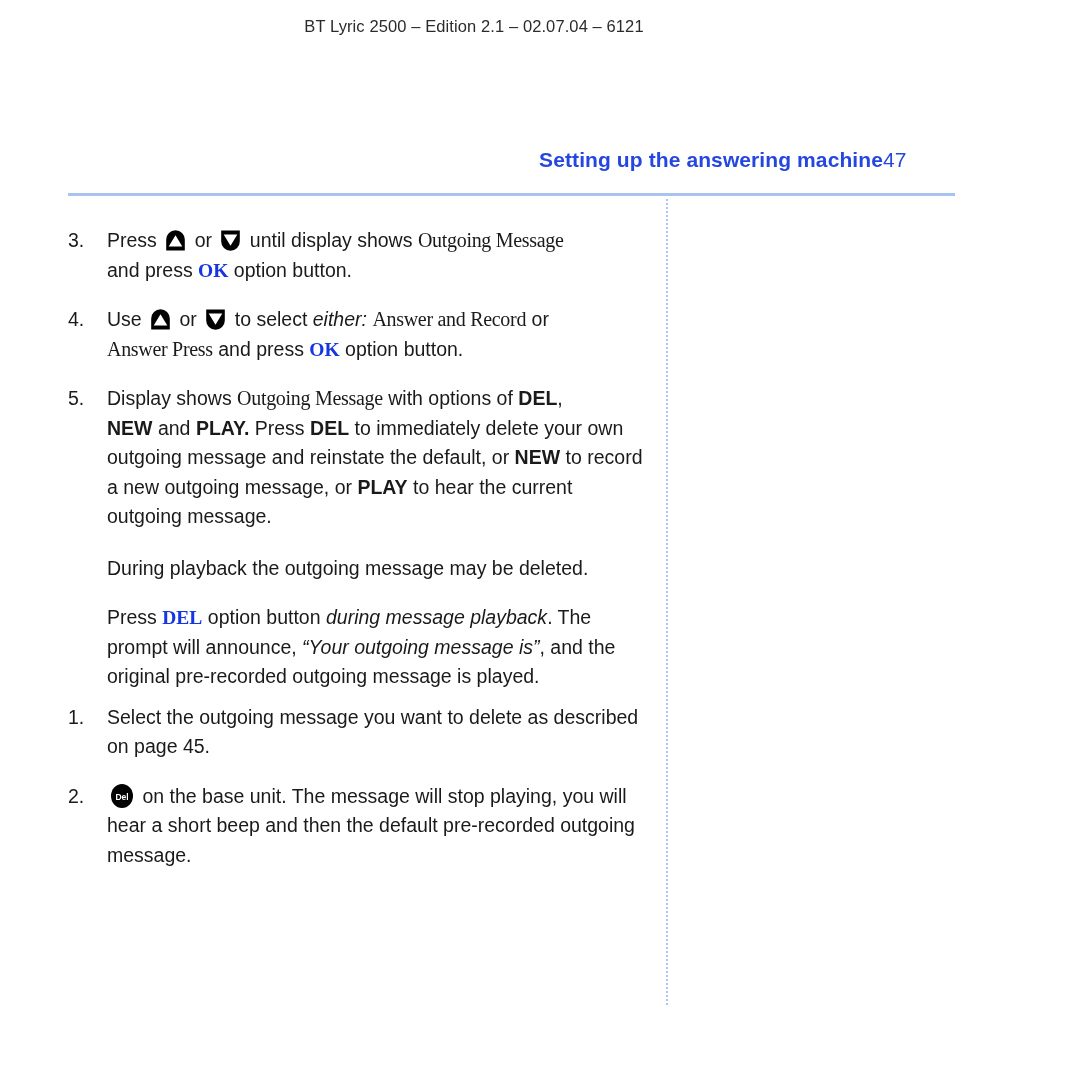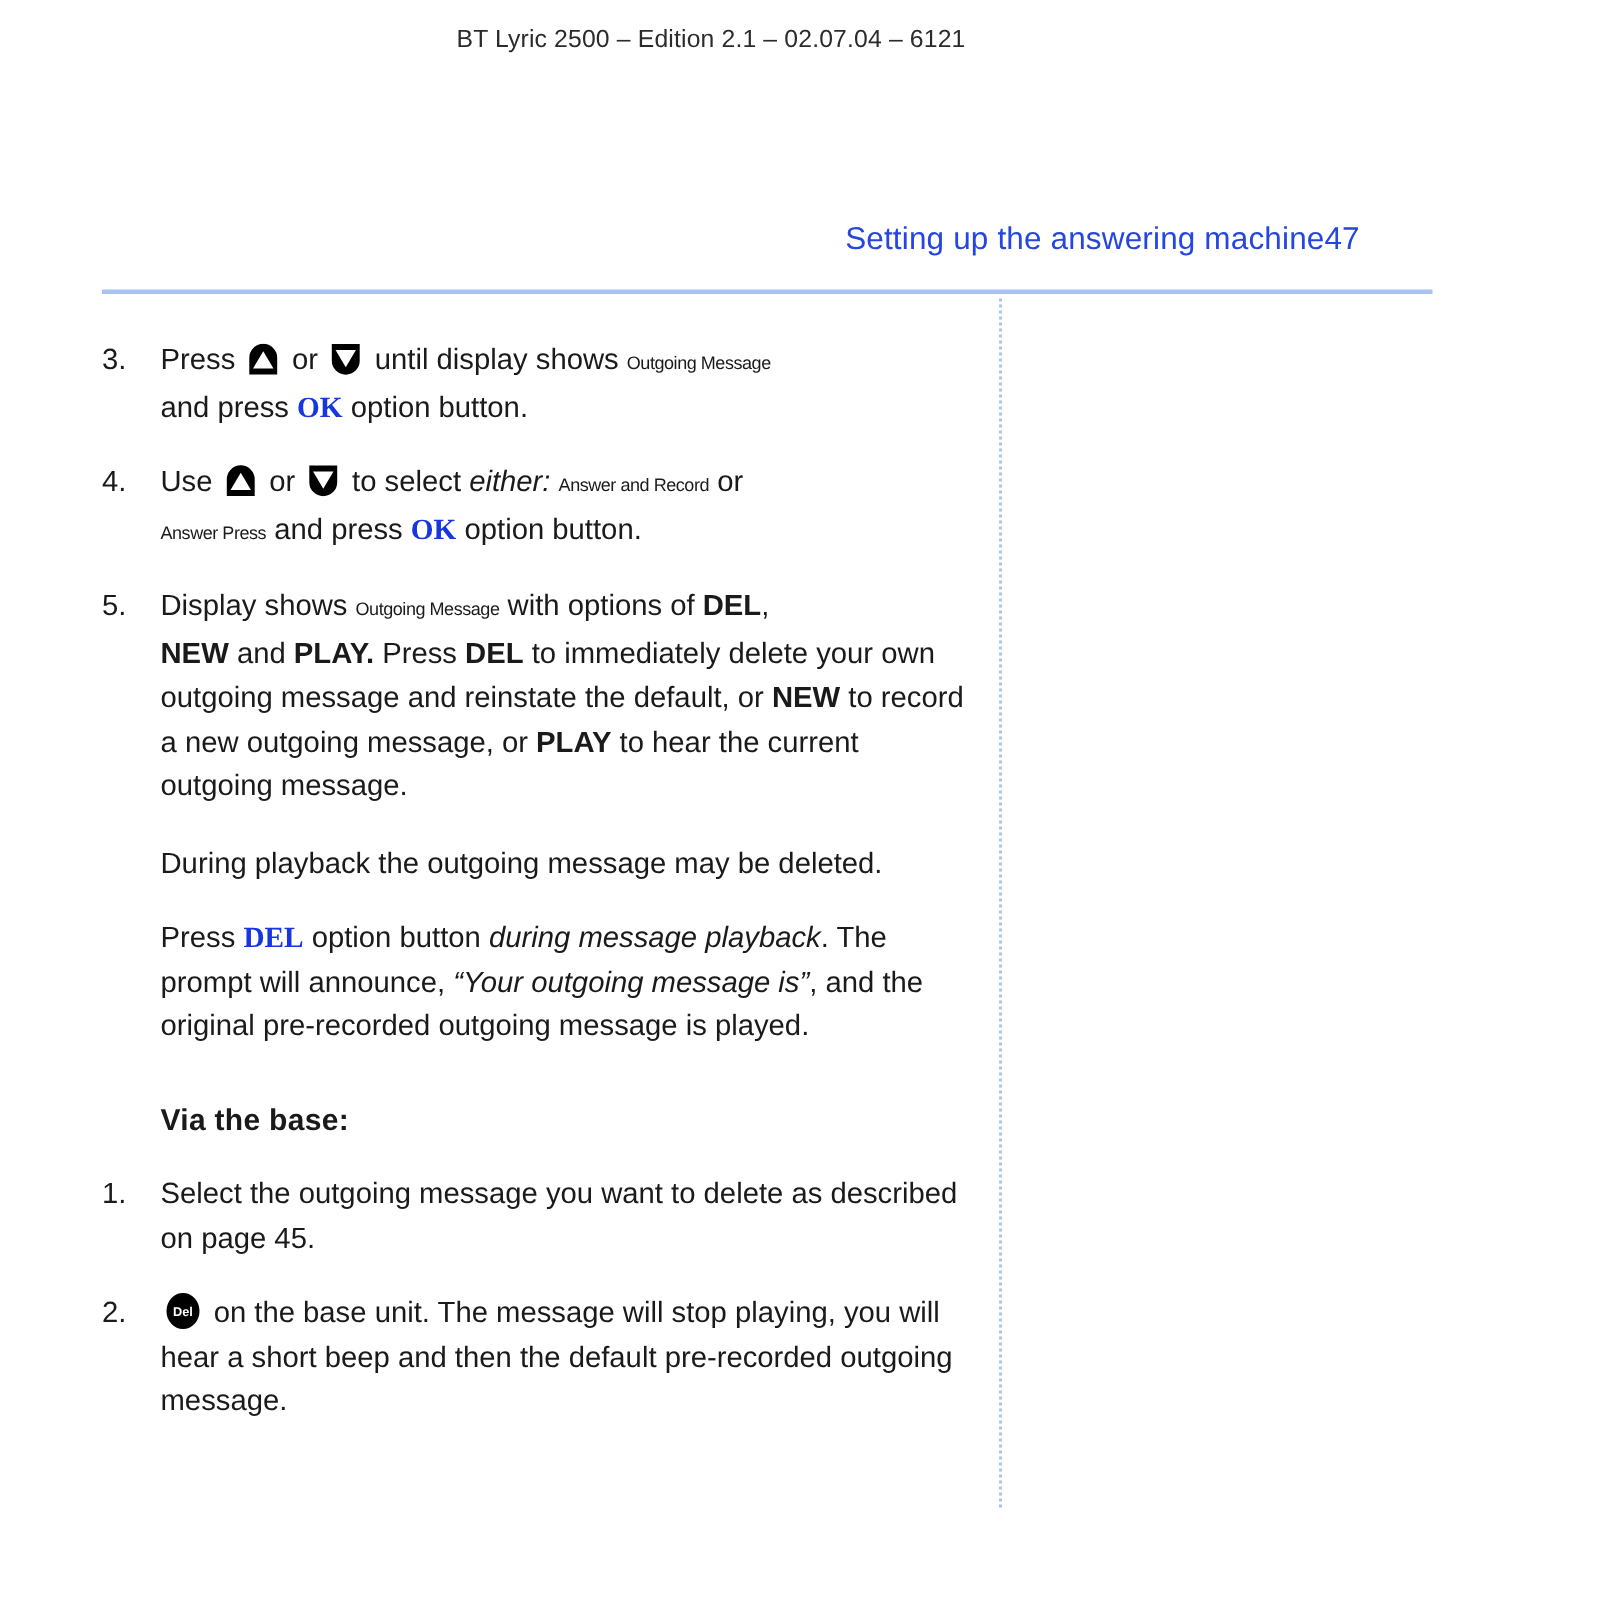--- a/index.html
+++ b/index.html
@@ -37,20 +37,21 @@
     width: 887px;
     display: flex;
     align-items: baseline;
     justify-content: flex-end;
   }
   .section-title {
     font-size: 21px;
     color: #2546e0;
     letter-spacing: 0.1px;
     white-space: nowrap;
+    font-weight: bold;
   }
   .page-number {
     font-size: 21px;
     color: #2546e0;
     width: 72px;
     text-align: left;
     padding-left: 0;
   }
 
   .rule {
@@ -112,22 +113,22 @@
   .gap-before { margin-top: 20px; }
   .gap-lg { margin-top: 22px; }
 
   b, .bold { font-weight: bold; }
   .blue { color: #1636e0; font-weight: bold; font-family: Liberation Serif, serif; }
   .ital { font-style: italic; }
   .bi { font-style: italic; font-weight: normal; }
 
   
   .lcd {
-    font-family: Liberation Sans, sans-serif;
-    font-size: 12px;
+    font-family: Liberation Serif, serif;
+    font-size: 20px;
     letter-spacing: -0.3px;
     color: #1a1a1a;
   }
 
   
   .nav-key {
     display: inline-block;
     width: 23px;
     height: 21px;
     vertical-align: -4px;
@@ -182,21 +183,20 @@
     <span class="step-num">5.</span>
     <span><span>Display shows </span><span class="lcd">Outgoing Message</span><span> with options of </span><b>DEL</b><span>,</span><br><b>NEW</b><span> and </span><b>PLAY.</b><span> Press </span><b>DEL</b><span> to immediately delete your own outgoing message and reinstate the default, or </span><b>NEW</b><span> to record a new outgoing message, or </span><b>PLAY</b><span> to hear the current outgoing message.</span></span>
   </div>
 
   <div class="para gap-lg">During playback the outgoing message may be deleted.</div>
 
   <div class="para gap-before">
     <span>Press </span><span class="blue">DEL</span><span> option button </span><span class="bi">during message playback</span><span>. The prompt will announce, </span><span class="ital">“Your outgoing message is”</span><span>, and the original pre-recorded outgoing message is played.</span>
   </div>
 
-  <div class="subhead">Via the base:</div>
 
   <div class="step">
     <span class="step-num">1.</span>
     <span>Select the outgoing message you want to delete as described on page 45.</span>
   </div>
 
   <div class="step gap-before">
     <span class="step-num">2.</span>
     <span><span class="del-key"><svg viewBox="0 0 26 24" width="26" height="24">
             <ellipse cx="13" cy="12" rx="11" ry="12" fill="#000000"></ellipse>

